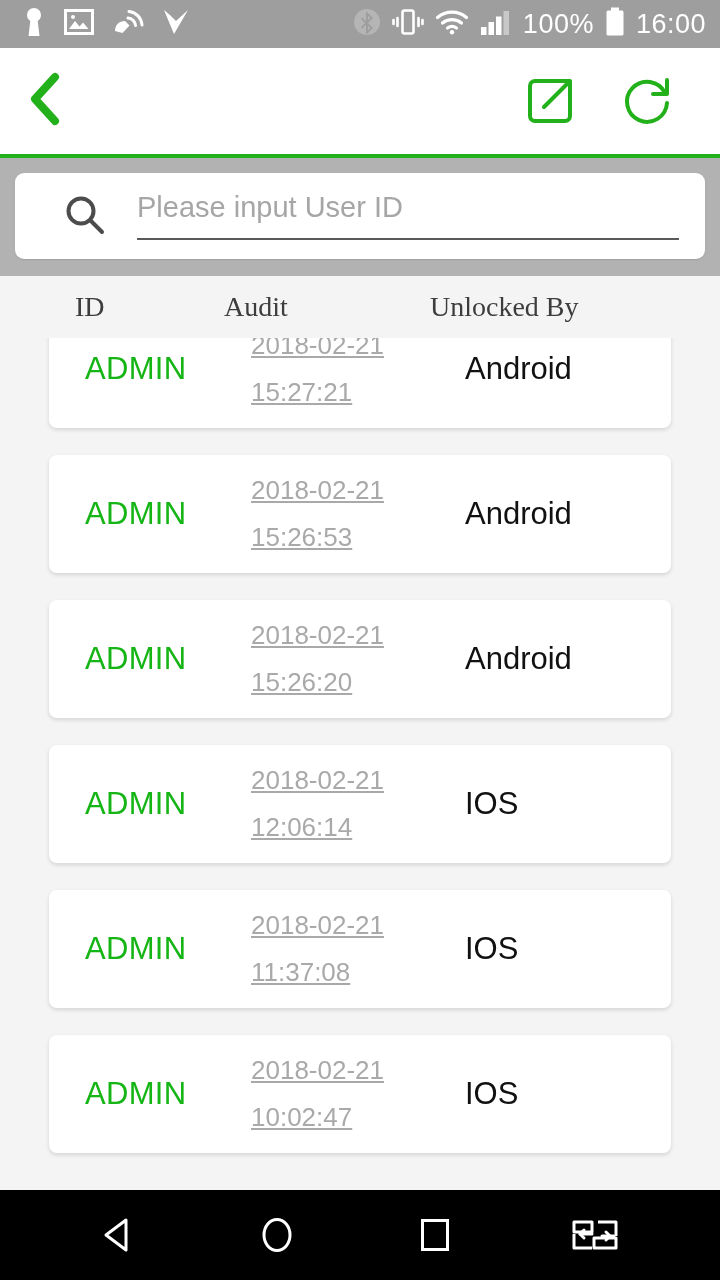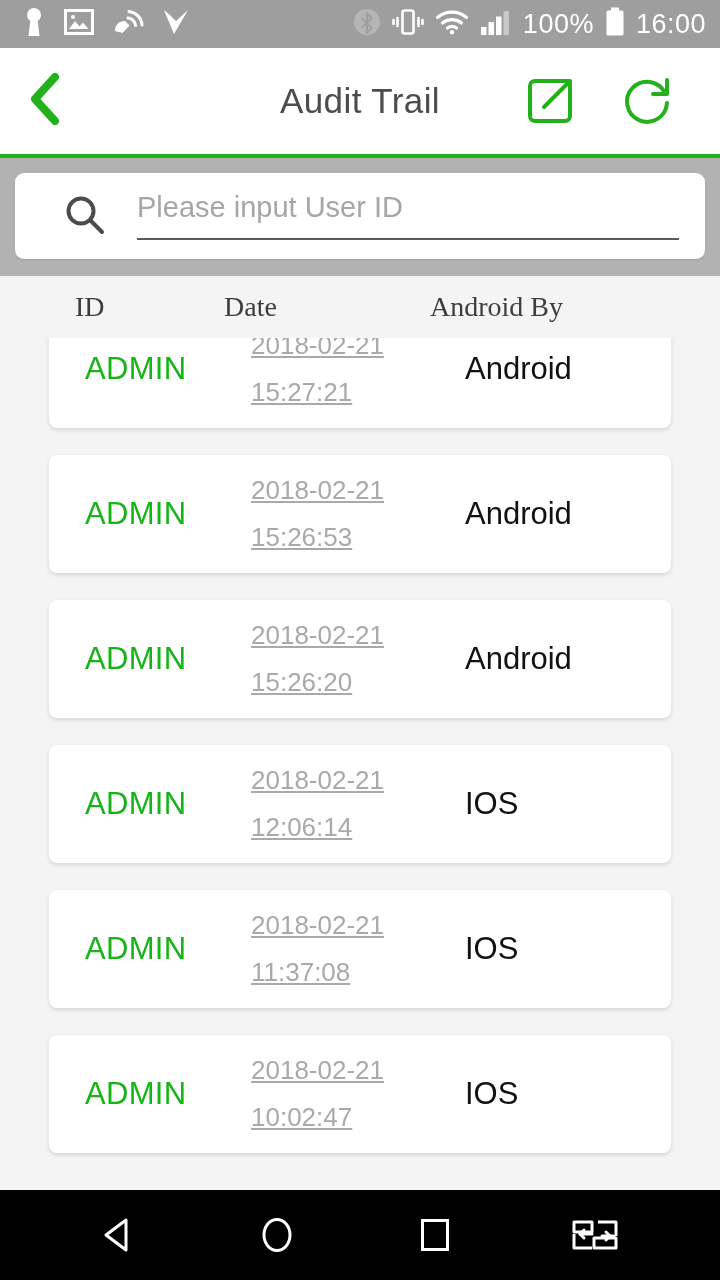--- a/index.html
+++ b/index.html
@@ -224,21 +224,20 @@
   </div>
 
   <div class="appbar">
     <div class="back-btn">
       <span>
         <svg width="40" height="54" viewBox="0 0 40 54">
             <path fill="none" stroke="#22b11a" stroke-width="8" stroke-linecap="round" stroke-linejoin="round" d="M30 5L10 27l20 22"></path>
           </svg>
       </span>
     </div>
-    <div class="app-title">Audit Trail</div>
     <div class="appbar-actions">
       <div>
         <span>
           <svg width="56" height="56" viewBox="0 0 56 56">
             <path fill="none" stroke="#22b11a" stroke-width="4" stroke-linecap="round" stroke-linejoin="round" d="M33 8H13a5 5 0 0 0-5 5v30a5 5 0 0 0 5 5h30a5 5 0 0 0 5-5V23"></path>
             <path fill="none" stroke="#22b11a" stroke-width="4" stroke-linecap="round" stroke-linejoin="round" d="M22 34L48 8M34 8h14v14"></path>
           </svg>
         </span>
       </div>
       <div>
@@ -262,22 +261,22 @@
       </span>
       <div class="search-field">
         <input class="search-input" type="text" placeholder="Please input User ID" style="">
         <div class="search-underline"></div>
       </div>
     </div>
   </div>
 
   <div class="colheaders">
     <div class="col col-id">ID</div>
-    <div class="col col-date">Date</div>
-    <div class="col col-by">Android By</div>
+    <div class="col col-date">Audit</div>
+    <div class="col col-by">Unlocked By</div>
   </div>
 
   <div class="list">
     <div class="list-inner" id="rows">
         <div class="row">
           <div class="cell-id" style="color: rgb(22, 181, 22);">ADMIN</div>
           <div class="cell-date" style="color: rgb(169, 169, 169);"><span>2018-02-21</span><span class="d2">15:27:21</span></div>
           <div class="cell-by" style="color: rgb(17, 17, 17);">Android</div>
         </div>
         <div class="row">

